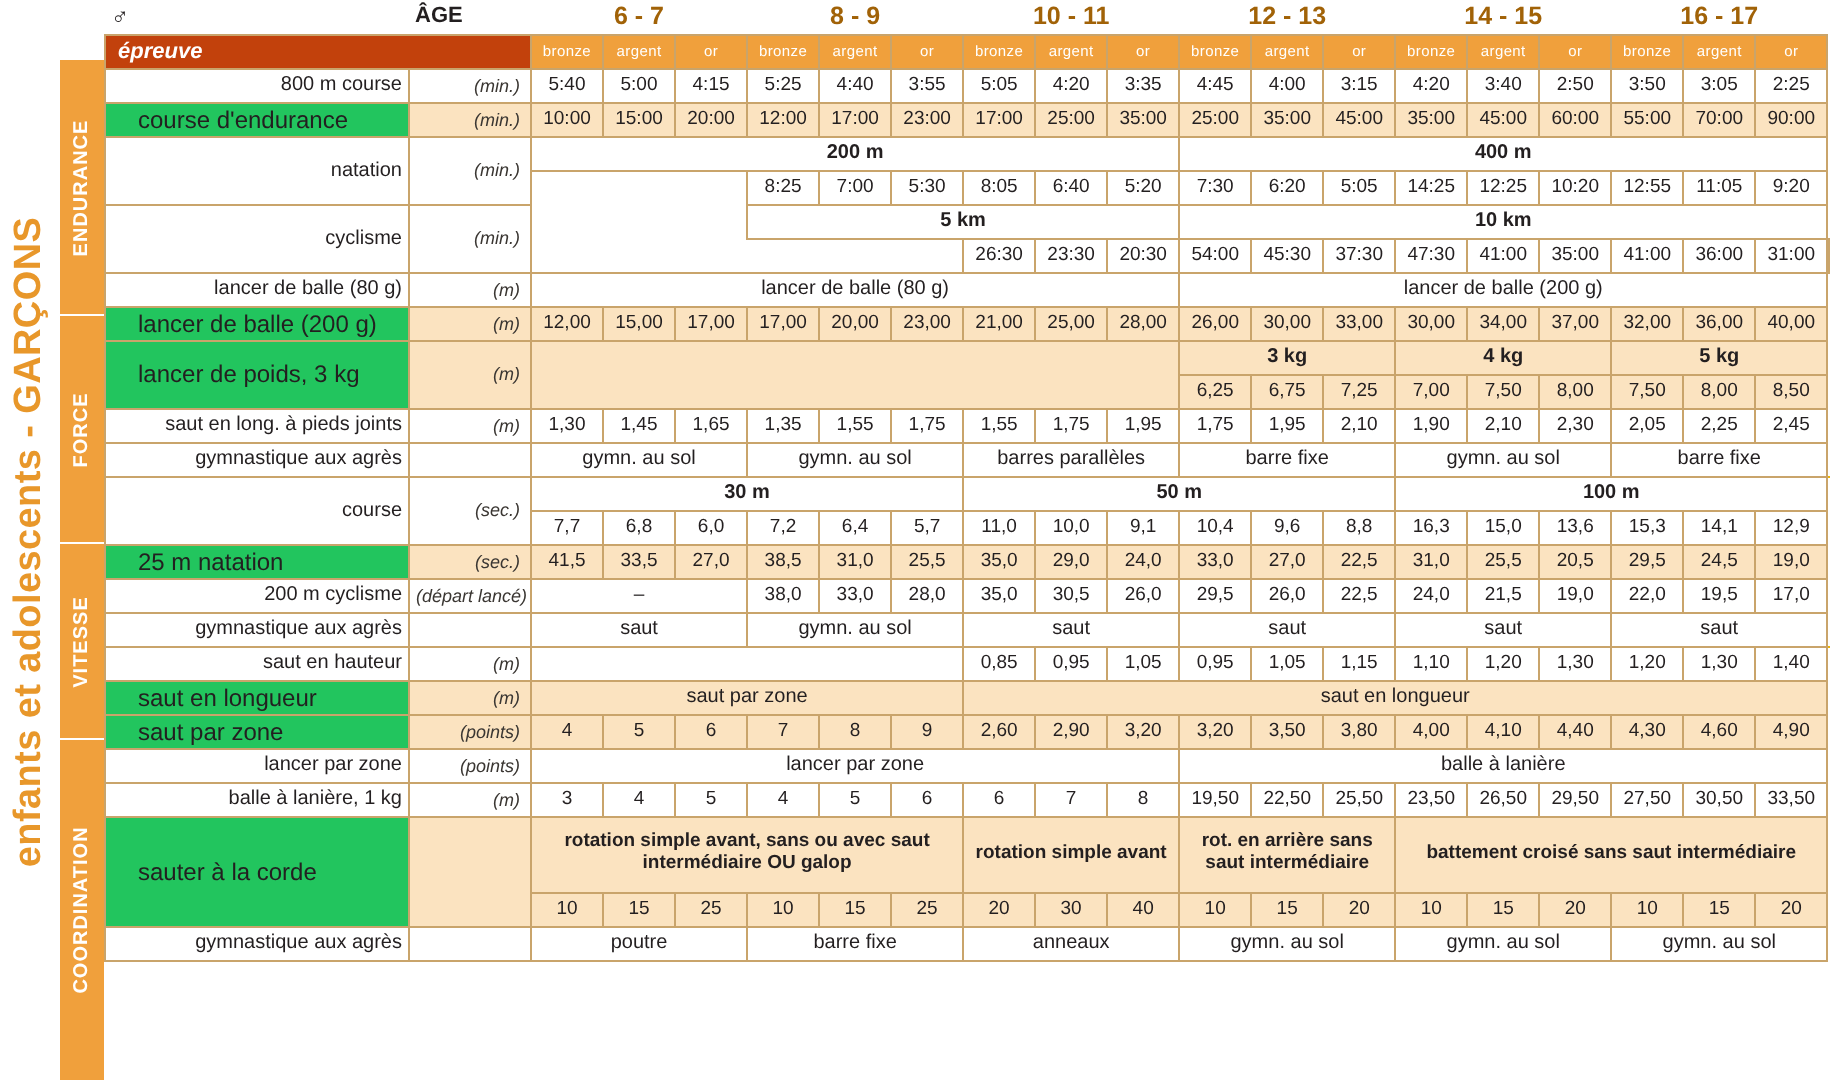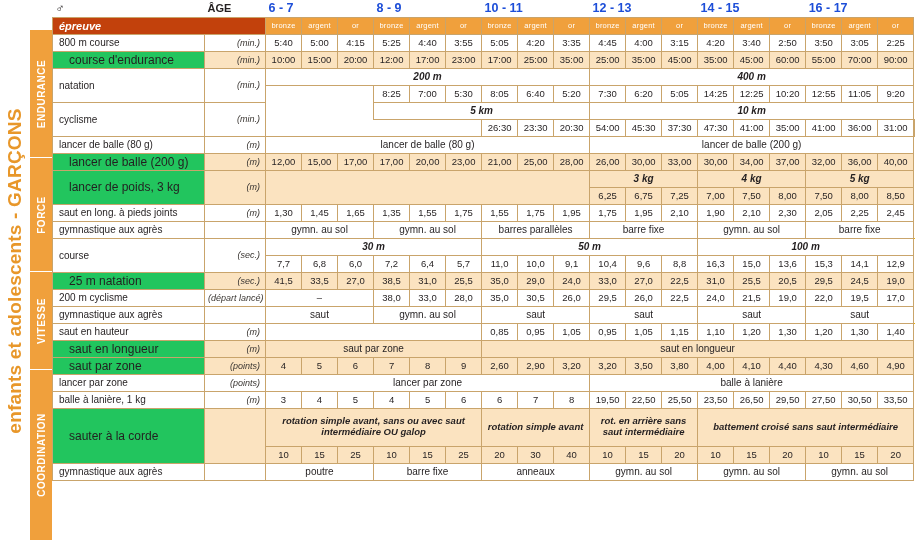--- a/index.html
+++ b/index.html
@@ -90,43 +90,43 @@
     border: none;
     font-weight: bold;
     font-size: 12px;
     text-align: left;
     color: #231f20;
   }
   .hdr-grp {
     background: #ffffff;
     font-weight: bold;
     font-size: 12.5px;
-    text-align: left;
+    text-align: center;
     border: none;
-    color: #1d4ed8;
+    color: #a16207;
   }
   .hdr-epreuve {
     background: #c2410c;
     color: #ffffff;
     font-weight: bold;
     font-style: italic;
     font-size: 11px;
     text-align: left;
     padding-left: 6px;
   }
   .medal {
     background: #f0a03c;
     color: #ffffff;
     font-size: 7.5px;
     text-align: center;
     letter-spacing: .2px;
   }
   .lbl {
     background: #ffffff;
-    text-align: left;
+    text-align: right;
     padding-left: 6px;
     font-size: 10px;
     margin-left: 39px;
   }
   .lbl-or {
     background: #22c55e;
     text-align: left;
     padding-left: 16px;
     font-size: 12px;
   }
@@ -143,21 +143,21 @@
     text-align: right;
     padding-right: 5px;
     font-size: 9px;
     font-style: italic;
     color: #3a3632;
   }
   .v { text-align: center; background: #ffffff; font-size: 9.5px; }
   .v-or { text-align: center; background: #fbe3c0; font-size: 9.5px; }
   .span-c { text-align: center; background: #ffffff; font-size: 10px; }
   .span-c-or { text-align: center; background: #fbe3c0; font-size: 10px; }
-  .bold { font-weight: bold; font-style: italic; }
+  .bold { font-weight: bold; }
   .multiline { white-space: normal; line-height: 1.15; font-size: 9.5px; text-align: center; }
   .no-b { border: none; background: #ffffff; }
   .thick-top { border-top: 1px solid #eab308; }
 </style>
 </head>
 <body>
 
 <div id="page">
 
   <div id="side-title">

